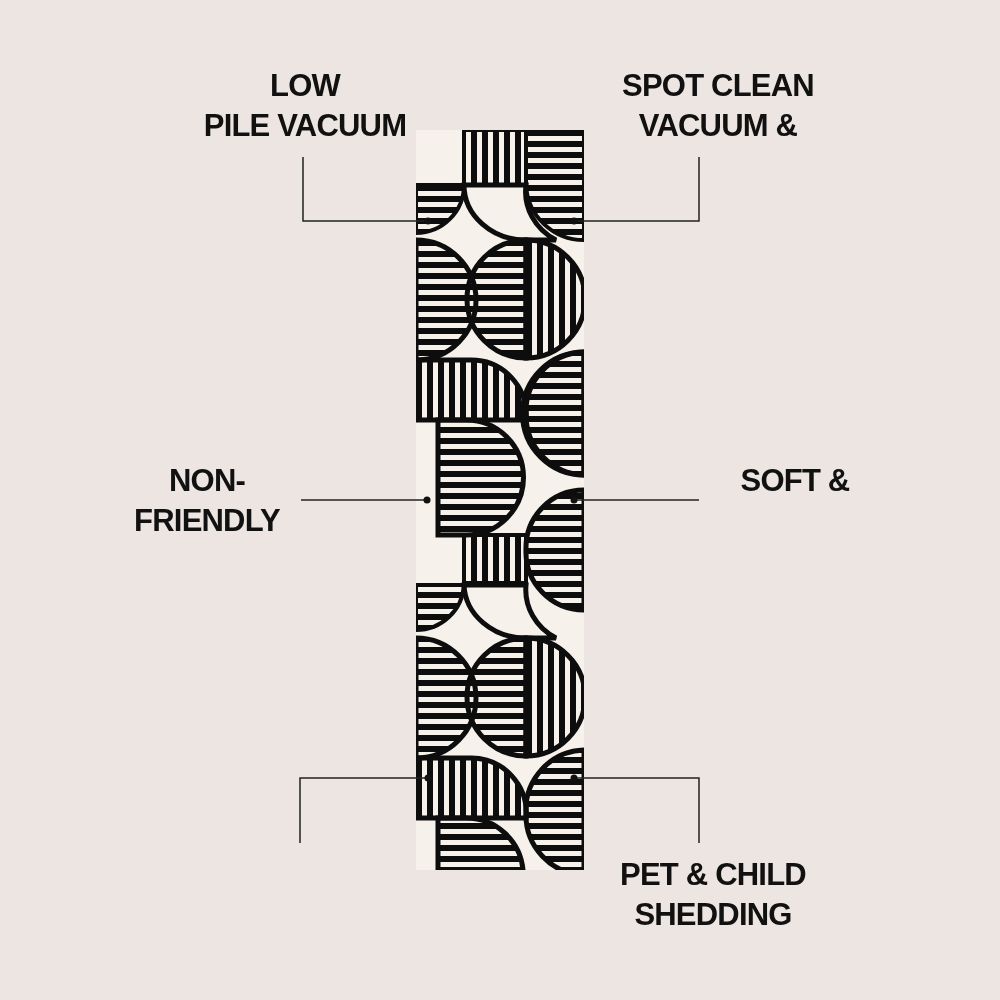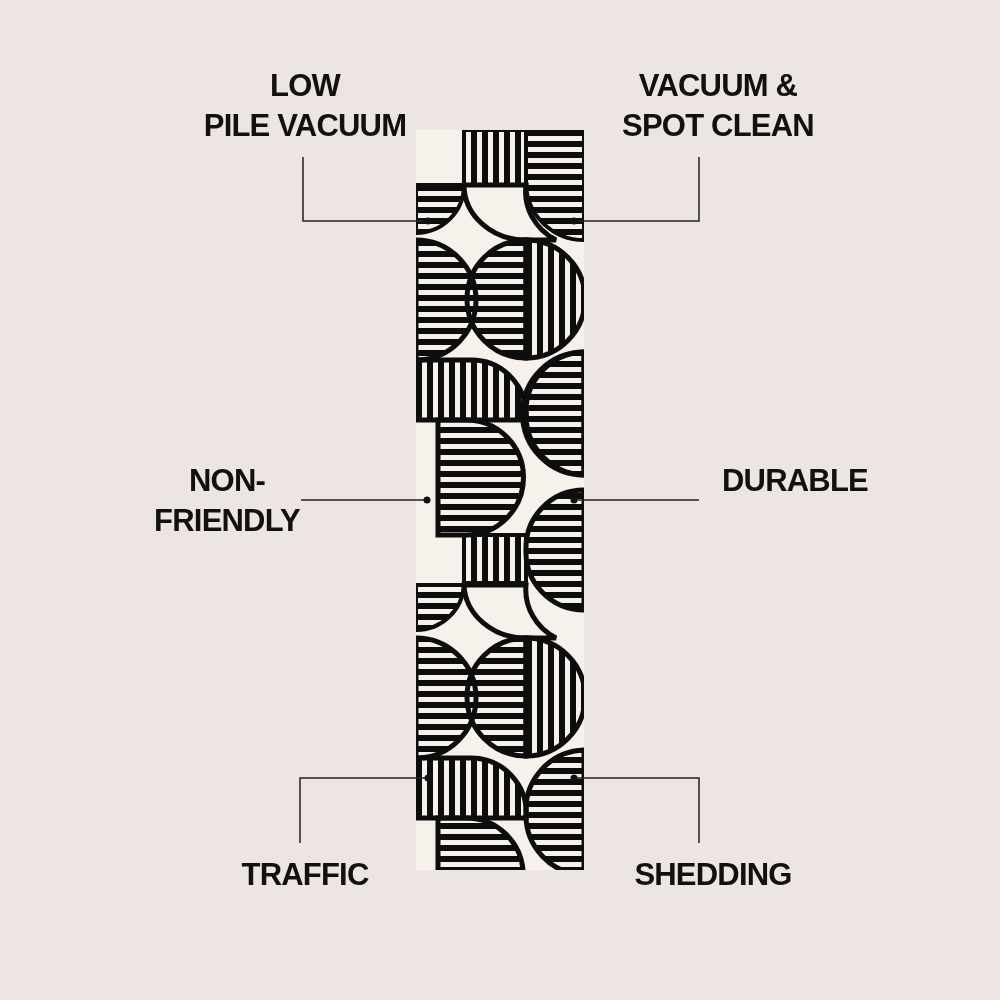--- a/index.html
+++ b/index.html
@@ -15,49 +15,49 @@
     font-size: 31px;
     line-height: 40px;
     color: #111;
     text-align: center;
     letter-spacing: -0.8px;
     white-space: nowrap;
   }
   .label span { display: block; }
   #lbl-tl { left: 195px; top: 66px; width: 220px; }
   #lbl-tr { left: 598px; top: 66px; width: 240px; }
-  #lbl-ml { left: 137px; top: 461px; width: 180px; text-align: center; }
+  #lbl-ml { left: 117px; top: 461px; width: 180px; text-align: center; }
   #lbl-mr { left: 710px; top: 461px; width: 170px; }
   #lbl-bl { left: 220px; top: 855px; width: 170px; }
   #lbl-br { left: 598px; top: 855px; width: 230px; }
   #rug { position: absolute; left: 416px; top: 130px; }
   #callouts { position: absolute; left: 0; top: 0; pointer-events: none; }
 </style>
 </head>
 <body>
 
 <div class="label" id="lbl-tl">
   <span>LOW</span>
   <span>PILE VACUUM</span>
 </div>
 <div class="label" id="lbl-tr">
+  <span>SPOT CLEAN</span>
   <span>VACUUM &amp;</span>
-  <span>SPOT CLEAN</span>
 </div>
 <div class="label" id="lbl-ml">
   <span>NON-</span>
   <span>FRIENDLY</span>
 </div>
 <div class="label" id="lbl-mr">
-  <span>DURABLE</span>
+  <span>SOFT &amp;</span>
 </div>
 <div class="label" id="lbl-bl">
-  <span>TRAFFIC</span>
 </div>
 <div class="label" id="lbl-br">
+  <span>PET &amp; CHILD</span>
   <span>SHEDDING</span>
 </div>
 
 <svg id="rug" width="168" height="740" viewBox="0 0 168 740">
   <defs>
     <pattern id="hstripe" width="10" height="11" patternUnits="userSpaceOnUse">
       <rect x="0" y="0" width="10" height="6" fill="#0d0d0d"></rect>
     </pattern>
     <pattern id="vstripe" width="11" height="10" patternUnits="userSpaceOnUse">
       <rect x="0" y="0" width="6" height="10" fill="#0d0d0d"></rect>

